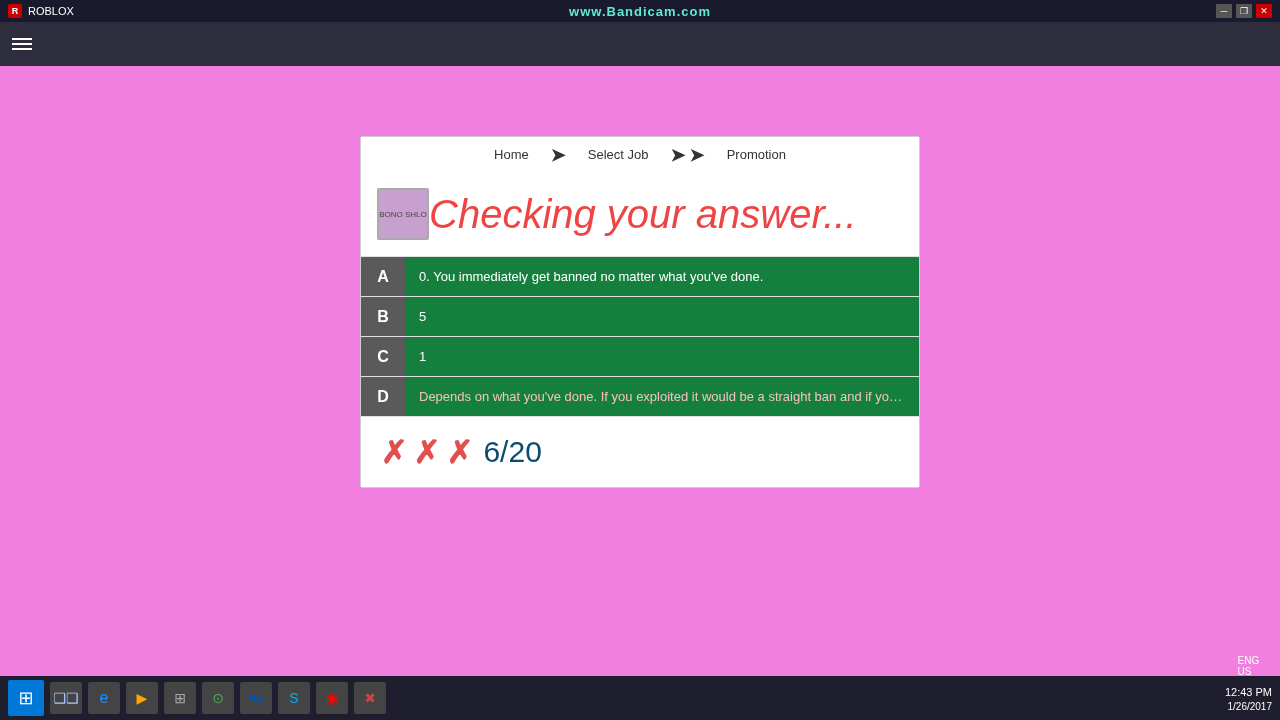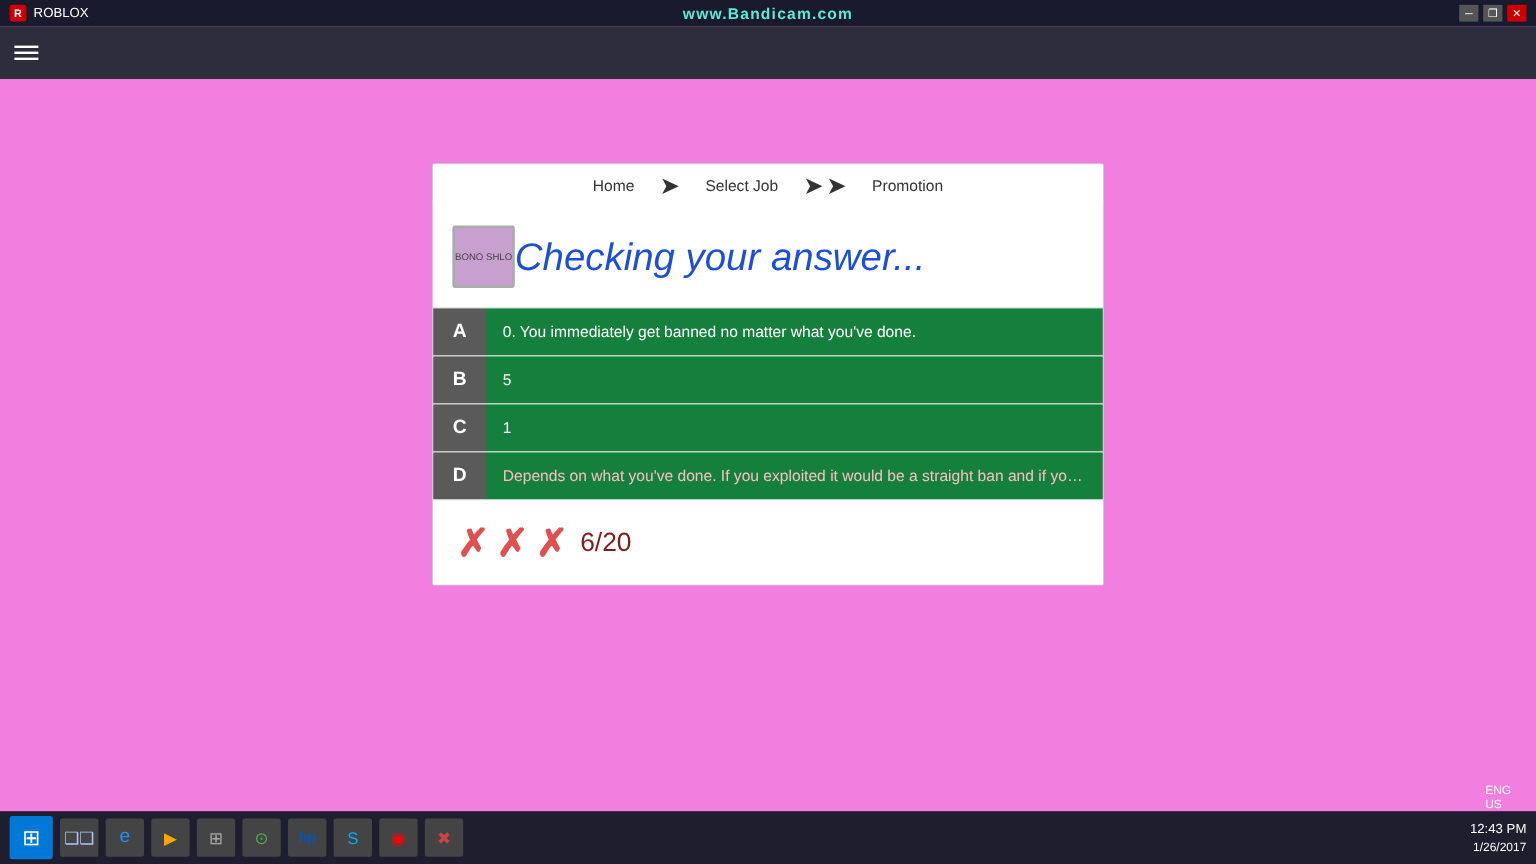--- a/index.html
+++ b/index.html
@@ -164,22 +164,22 @@
       border-radius: 2px;
       display: flex;
       align-items: center;
       justify-content: center;
       font-size: 9px;
       color: #555;
       flex-shrink: 0;
       overflow: hidden;
     }
     .checking-text {
-      font-size: 32px;
-      color: #1d4ed8;
+      font-size: 40px;
+      color: #ef4444;
       font-style: italic;
     }
 
     
     .answer-option {
       display: flex;
       align-items: stretch;
       margin: 0;
       border-top: 1px solid #e0e0e0;
     }
@@ -220,22 +220,22 @@
     .x-marks {
       display: flex;
       gap: 6px;
     }
     .x-mark {
       color: #e05050;
       font-size: 32px;
       font-weight: bold;
     }
     .score-text {
-      font-size: 22px;
-      color: #7f1d1d;
+      font-size: 30px;
+      color: #0c4a6e;
       text-align: right;
     }
 
     
     .taskbar {
       position: absolute;
       bottom: 0;
       left: 0;
       width: 100%;
       height: 44px;

